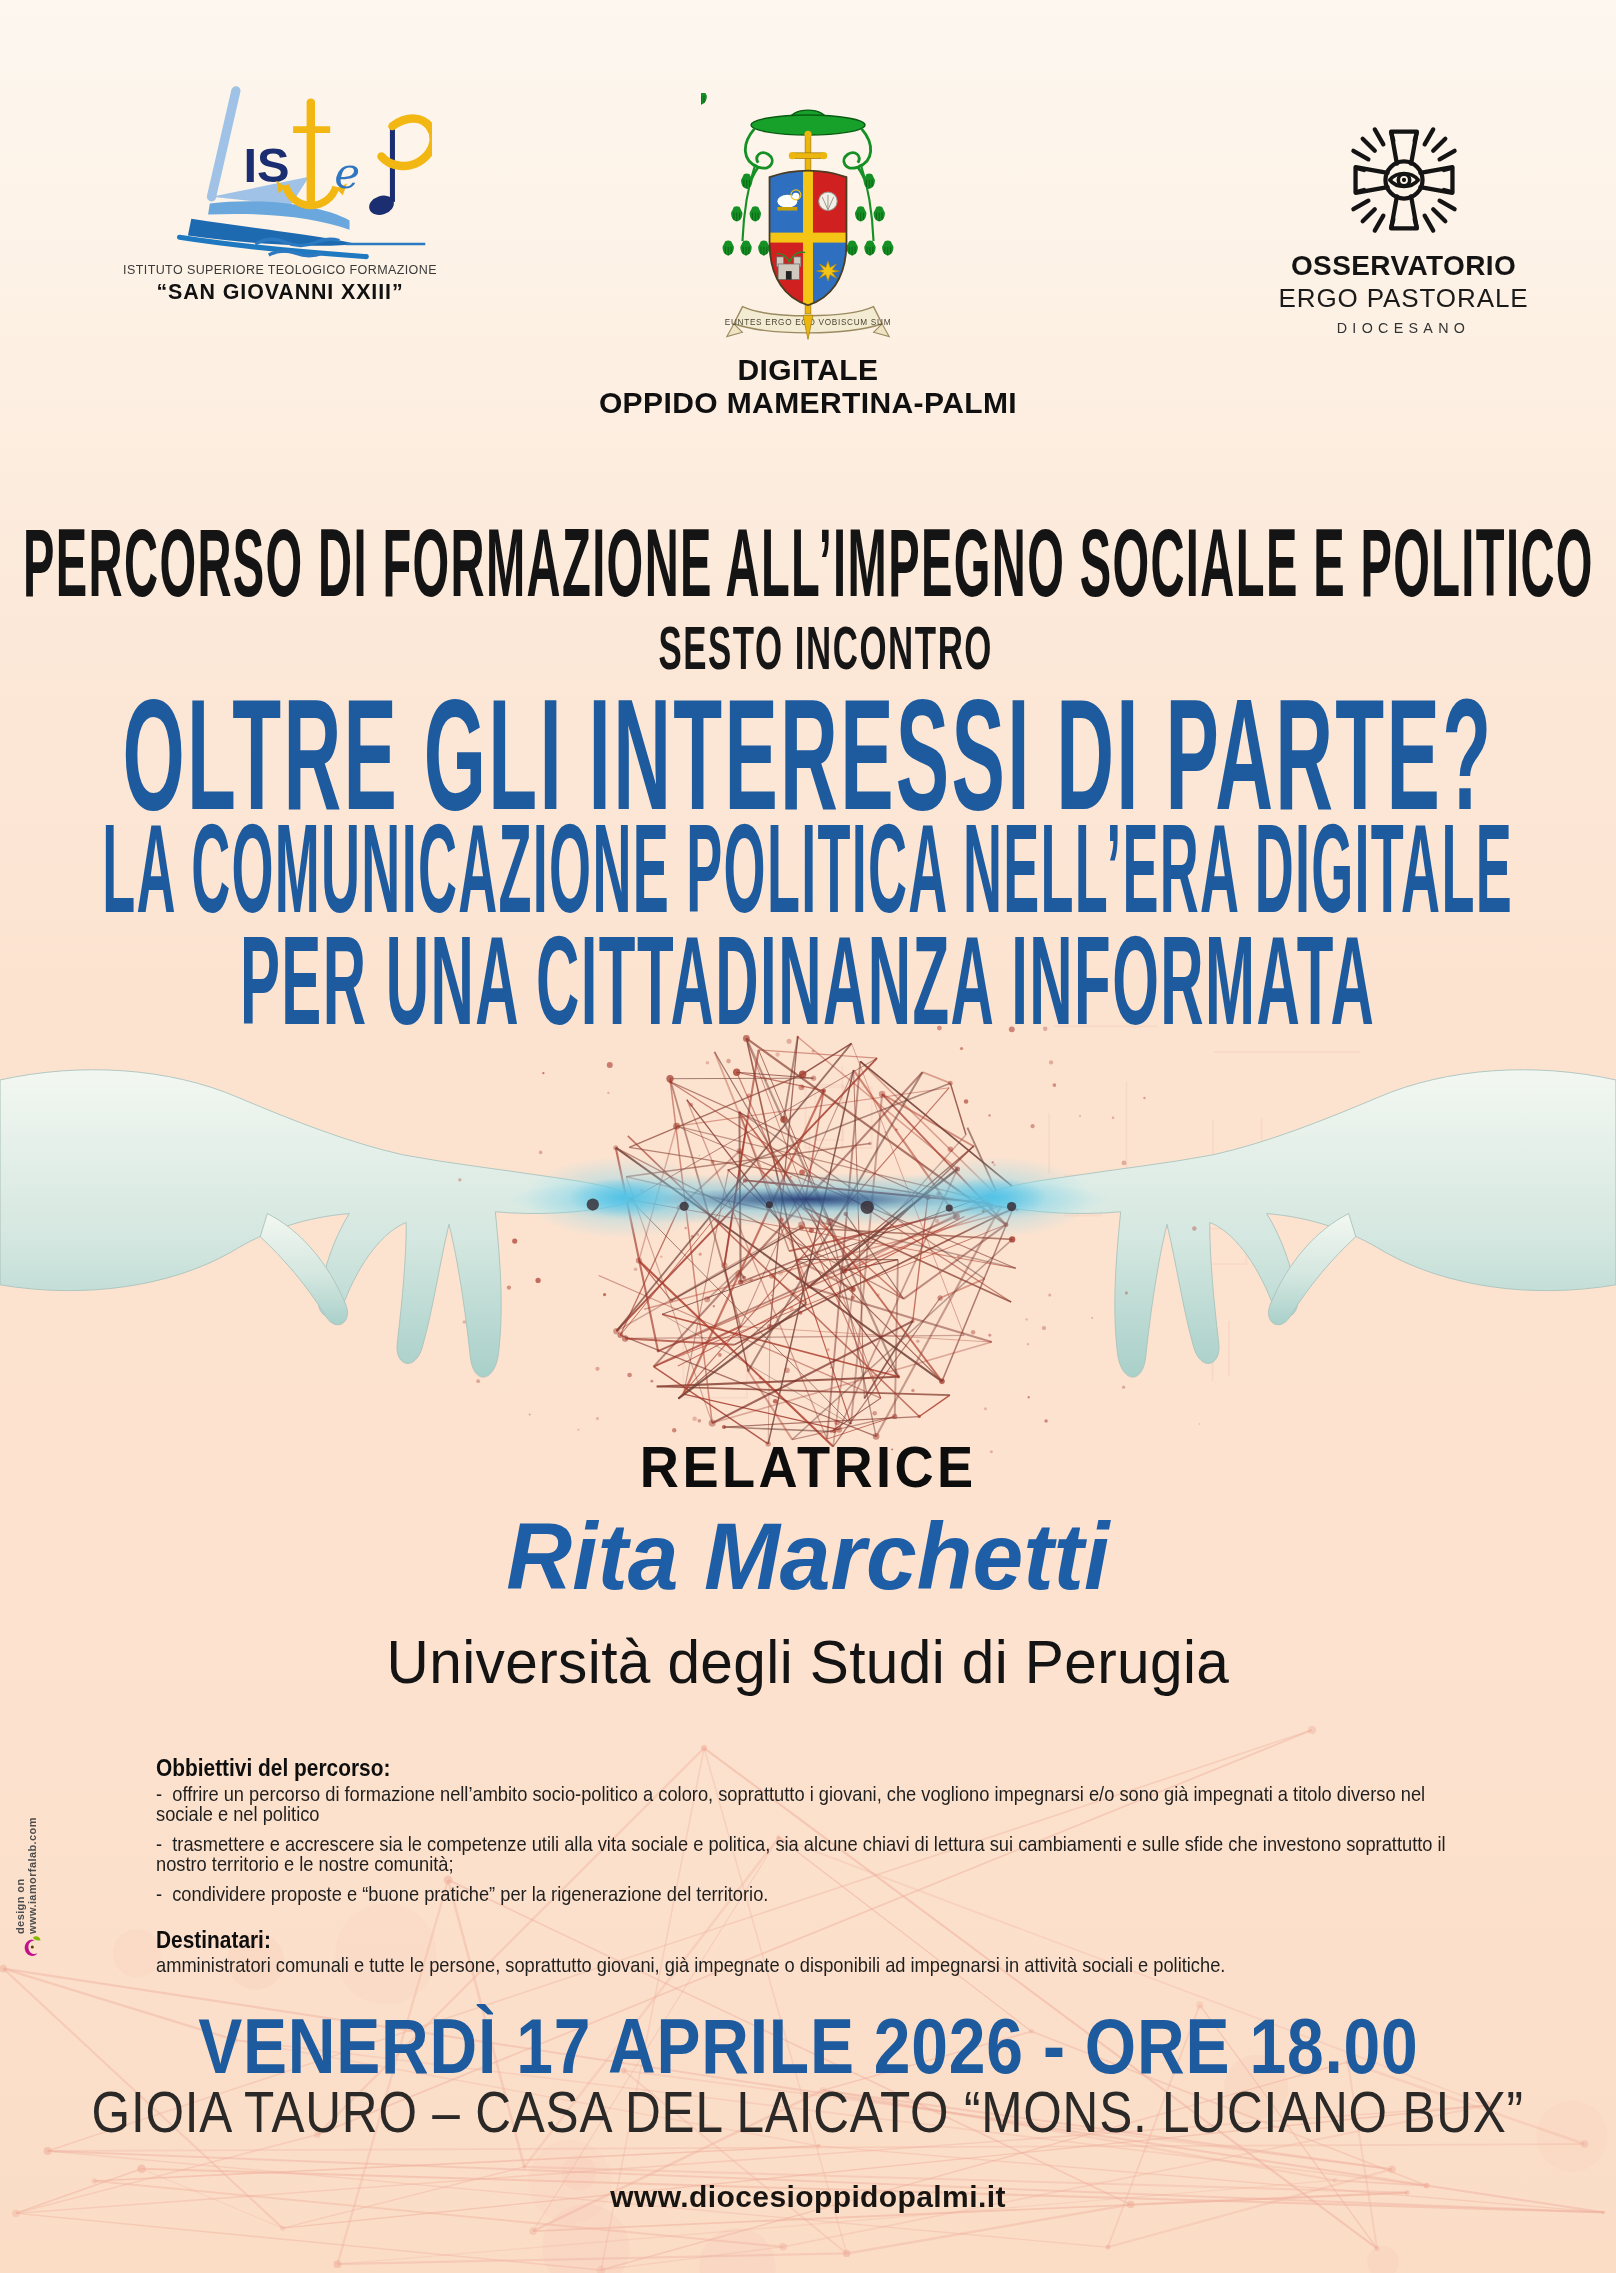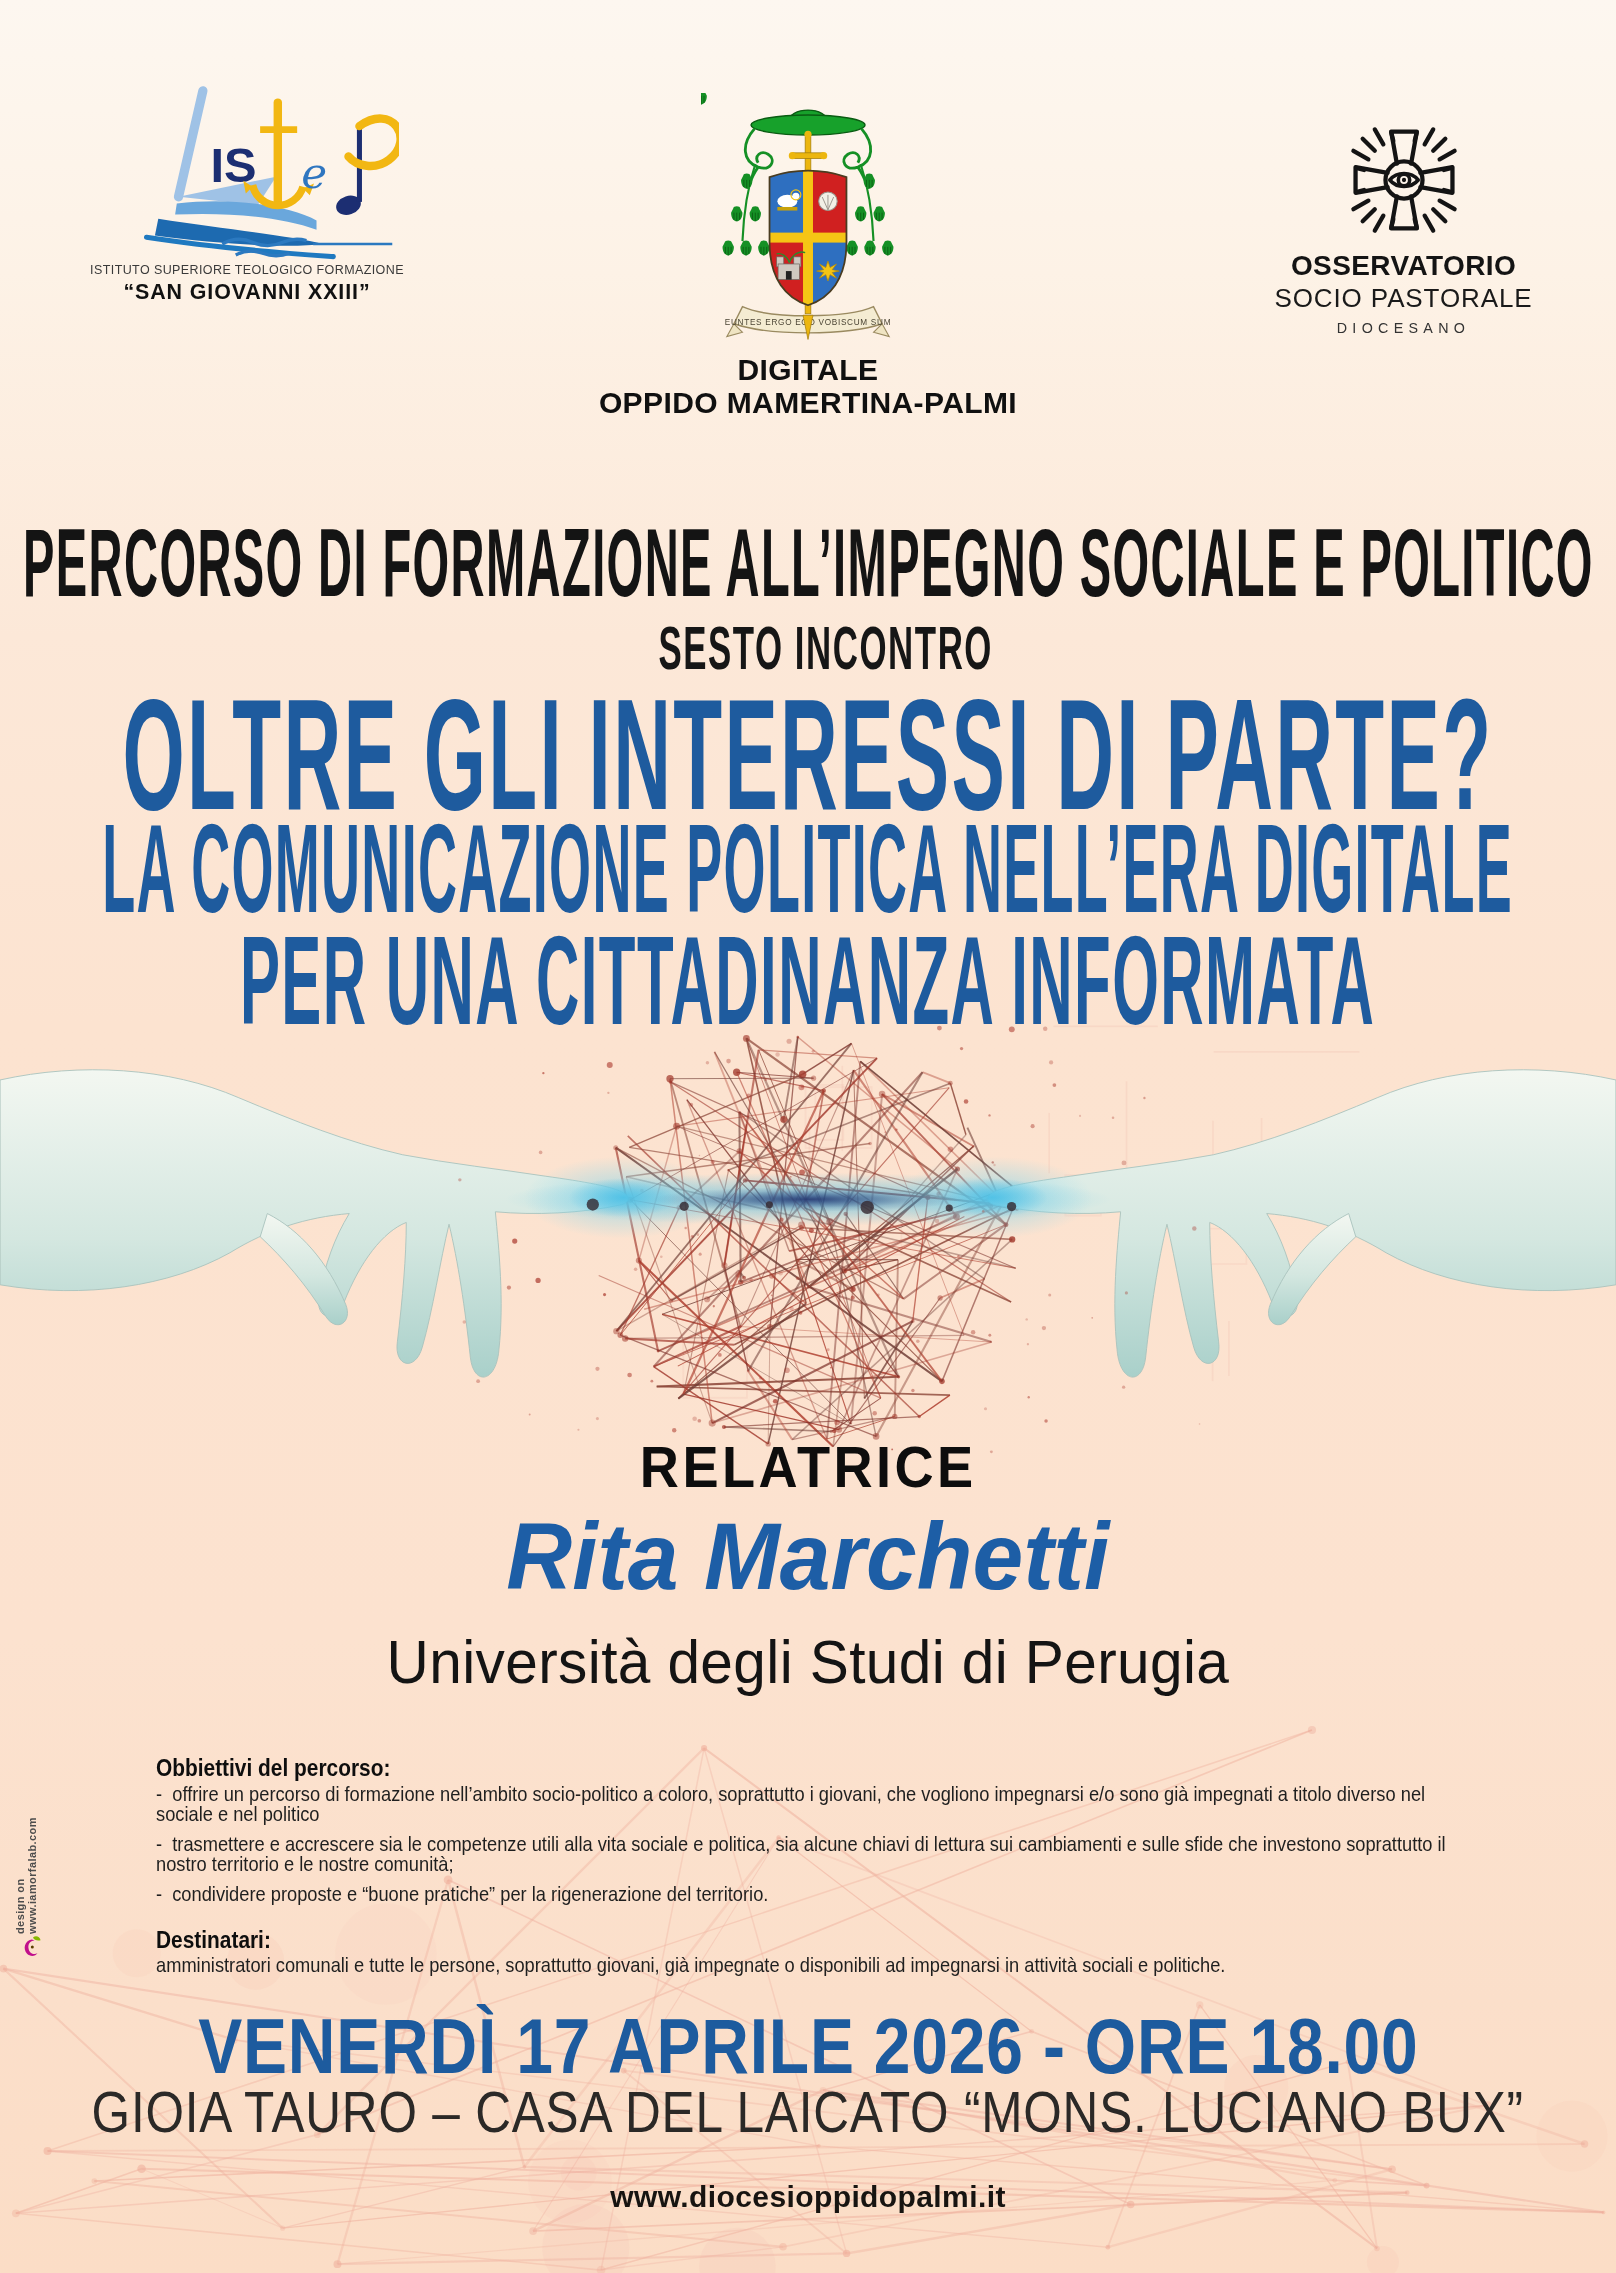--- a/index.html
+++ b/index.html
@@ -7,21 +7,21 @@
     position:relative;width:1616px;height:2273px;overflow:hidden;
     font-family:"Liberation Sans",sans-serif;
     background:linear-gradient(180deg,#fdf7f0 0%,#fdf2e6 12%,#fce8d8 28%,#fce3d0 45%,#fce2cf 72%,#fbdfca 88%,#fbddc6 100%);
   }
   .abs{position:absolute;}
   svg.deco{position:absolute;z-index:1;}
   svg.deco2{position:absolute;z-index:2;}
 
   
   .hdr{display:flex;flex-direction:column;align-items:center;text-align:center;z-index:3;}
-  #hdr-istep{left:69px;top:78px;width:356px;}
+  #hdr-istep{left:102px;top:78px;width:356px;}
   .istep-l1{font-size:12.5px;color:#3a3a3a;letter-spacing:0.4px;margin-top:1.8px;}
   .istep-l2{font-size:21.4px;font-weight:700;color:#111;margin-top:3.6px;letter-spacing:0.9px;}
   #hdr-crest{left:585px;top:93px;width:446px;}
   .dio{font-size:30px;font-weight:700;color:#101010;line-height:33px;letter-spacing:0.4px;}
   #hdr-oss{left:1234px;top:123px;width:339px;}
   .oss-l1{font-size:28px;font-weight:700;color:#141414;margin-top:12.5px;letter-spacing:0.4px;}
   .oss-l2{font-size:26px;color:#1a1a1a;margin-top:1.8px;letter-spacing:0.9px;}
   .oss-l3{font-size:14.3px;color:#333;margin-top:5.3px;letter-spacing:5.3px;}
 
   
@@ -656,21 +656,21 @@
           <path d="M121,39 L138,22"></path>
           <path d="M109,30 L121,9"></path>
         <path d="M136,66 L147,63"></path>
           <path d="M95,25 L98,13"></path>
       </g>
       <use href="#rays" transform="translate(160,0) scale(-1,1)"></use>
       <use href="#rays" transform="translate(0,160) scale(1,-1)"></use>
       <use href="#rays" transform="translate(160,160) scale(-1,-1)"></use>
     </svg>
     <div class="oss-l1">OSSERVATORIO</div>
-    <div class="oss-l2">SOCIO PASTORALE</div>
+    <div class="oss-l2">ERGO PASTORALE</div>
     <div class="oss-l3">DIOCESANO</div>
   </div>
 
   <div class="cond t-kicker">
       <span class="stretch">PERCORSO DI FORMAZIONE ALL’IMPEGNO SOCIALE E POLITICO</span>
     </div>
   <div class="cond t-session">
       <span class="stretch">SESTO INCONTRO</span>
     </div>
   <div class="cond t-main1">

